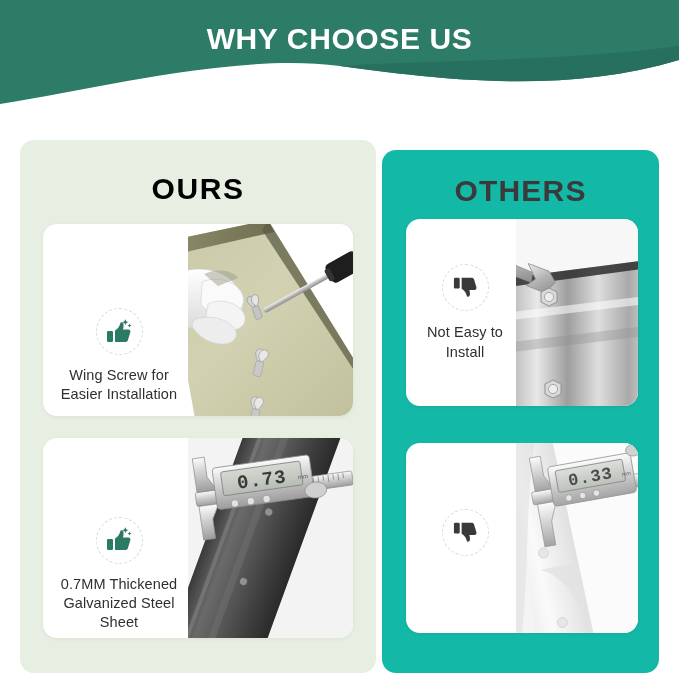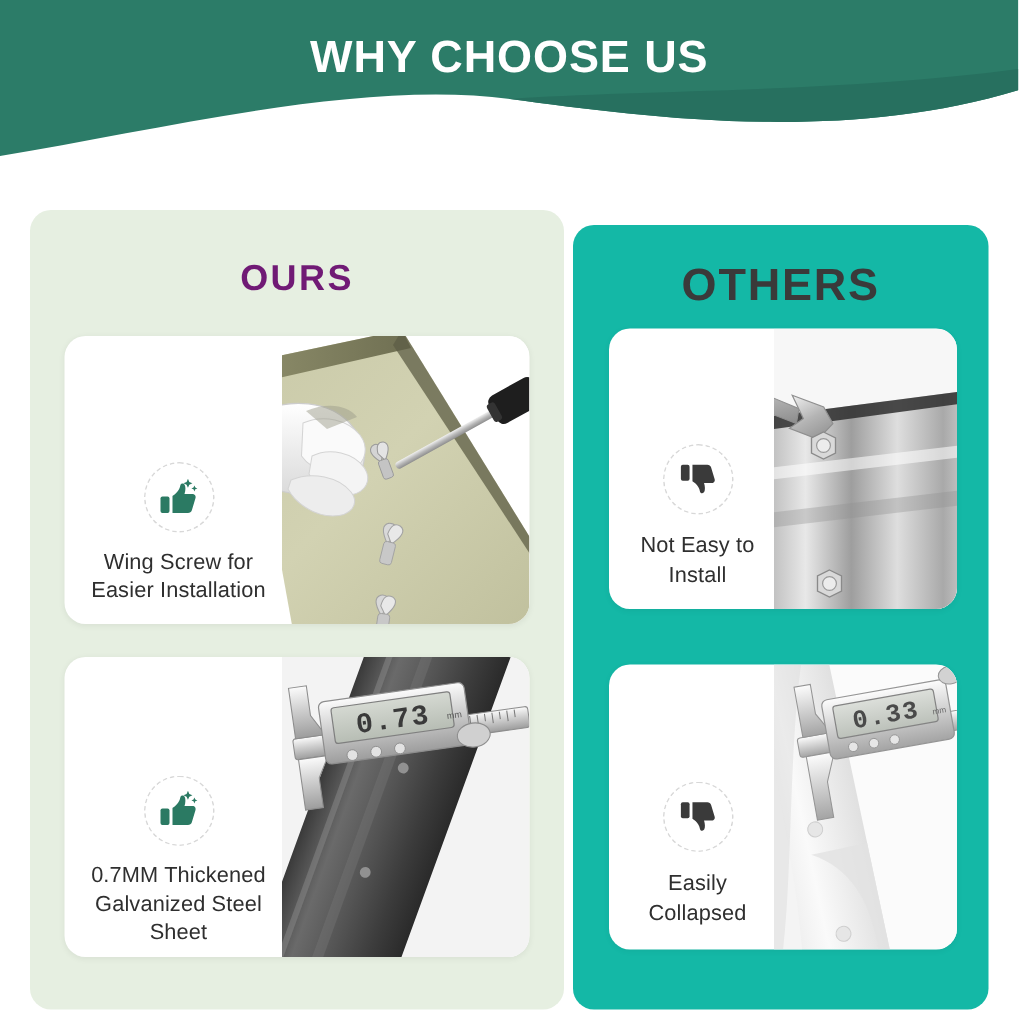--- a/index.html
+++ b/index.html
@@ -64,23 +64,23 @@
 
   .panel-heading {
     position: absolute;
     left: 0;
     width: 100%;
     text-align: center;
     font-weight: bold;
   }
   .heading-ours {
     top: 32px;
-    font-size: 24px;
+    font-size: 30px;
     letter-spacing: 1.6px;
-    color: #701a75;
+    color: #000000;
   }
   .heading-others {
     top: 24px;
     font-size: 30px;
     letter-spacing: 1.2px;
     color: #3a3a3a;
   }
 
   
   .card {
@@ -100,21 +100,21 @@
     left: 0; top: 0;
     height: 100%;
     display: flex;
     flex-direction: column;
     align-items: center;
     justify-content: center;
     z-index: 2;
     padding: 0 6px;
   }
   .ours .card-text-col { width: 152px; margin-top: 36px; }
-  .others .card-text-col { width: 118px; margin-top: 32px; }
+  .others .card-text-col { width: 118px; }
 
   .icon-circle {
     width: 47px; height: 47px;
     border-radius: 50%;
     border: 1px dashed #d8d8d8;
     display: flex;
     align-items: center;
     justify-content: center;
     margin-bottom: 11px;
   }
@@ -370,21 +370,20 @@
     <div class="card card-others-2">
       <div class="card-text-col">
         <div class="icon-circle">
           <svg width="27" height="27" viewBox="0 0 28 28">
             <rect x="2" y="4" width="6" height="11" rx="1.3" fill="#3A3A3A"></rect>
             <path d="M10 4 L10 15.4 C10 15.4 14.4 17.8 15.2 22.4 C15.5 23.9 17.4 24.1 18.1 22.9
                      C18.9 21.5 18.7 18.8 18 16.6 L23.4 16.6 C24.9 16.6 25.8 15.2 25.3 13.8
                      L22.9 5.8 C22.5 4.6 21.5 4 20.3 4 Z" fill="#3A3A3A"></path>
           </svg>
         </div>
-        <div class="card-label">Easily Collapsed</div>
       </div>
       <div class="card-photo">
         <svg viewBox="0 0 122 190" preserveAspectRatio="none">
           <defs>
             <linearGradient id="whiteGutter" x1="0" y1="0" x2="1" y2="0">
               <stop offset="0%" stop-color="#ffffff"></stop>
               <stop offset="35%" stop-color="#ececec"></stop>
               <stop offset="60%" stop-color="#fafafa"></stop>
               <stop offset="100%" stop-color="#e0e0e0"></stop>
             </linearGradient>

